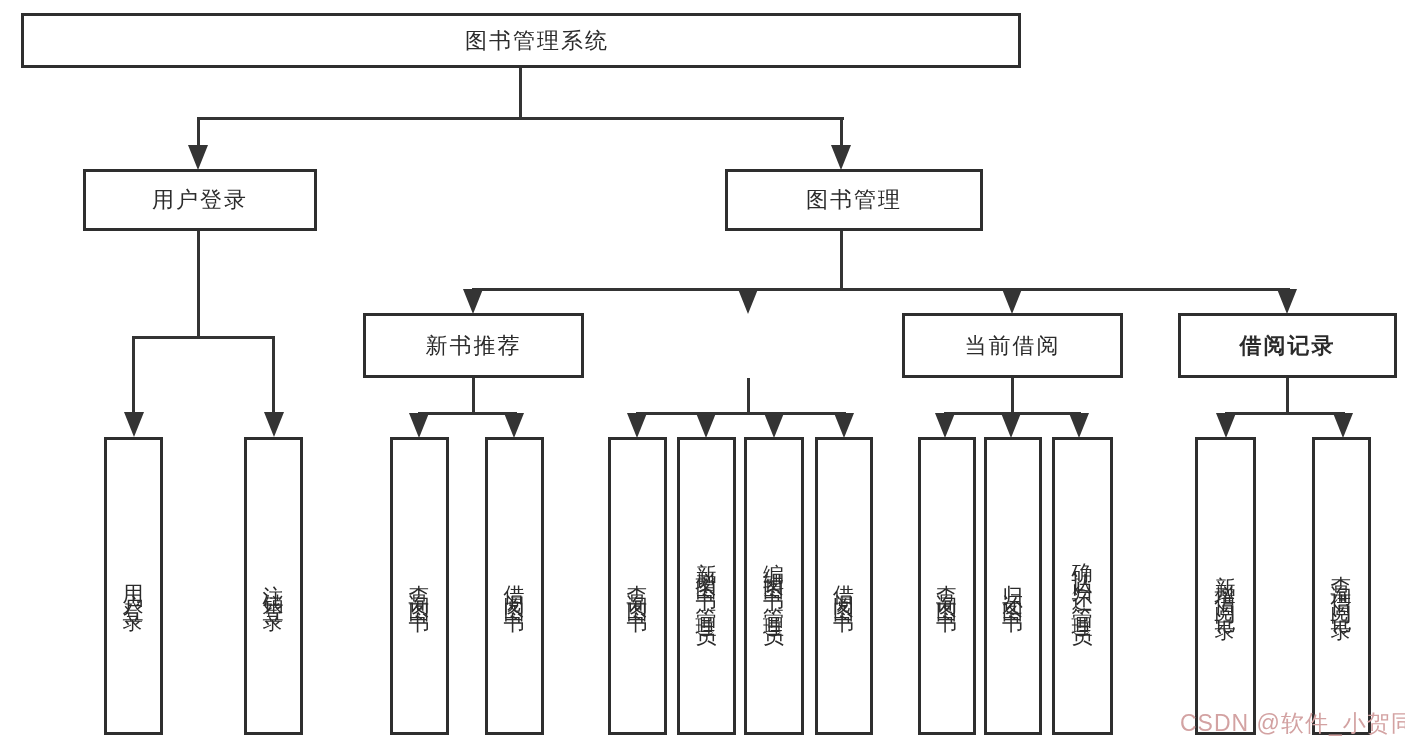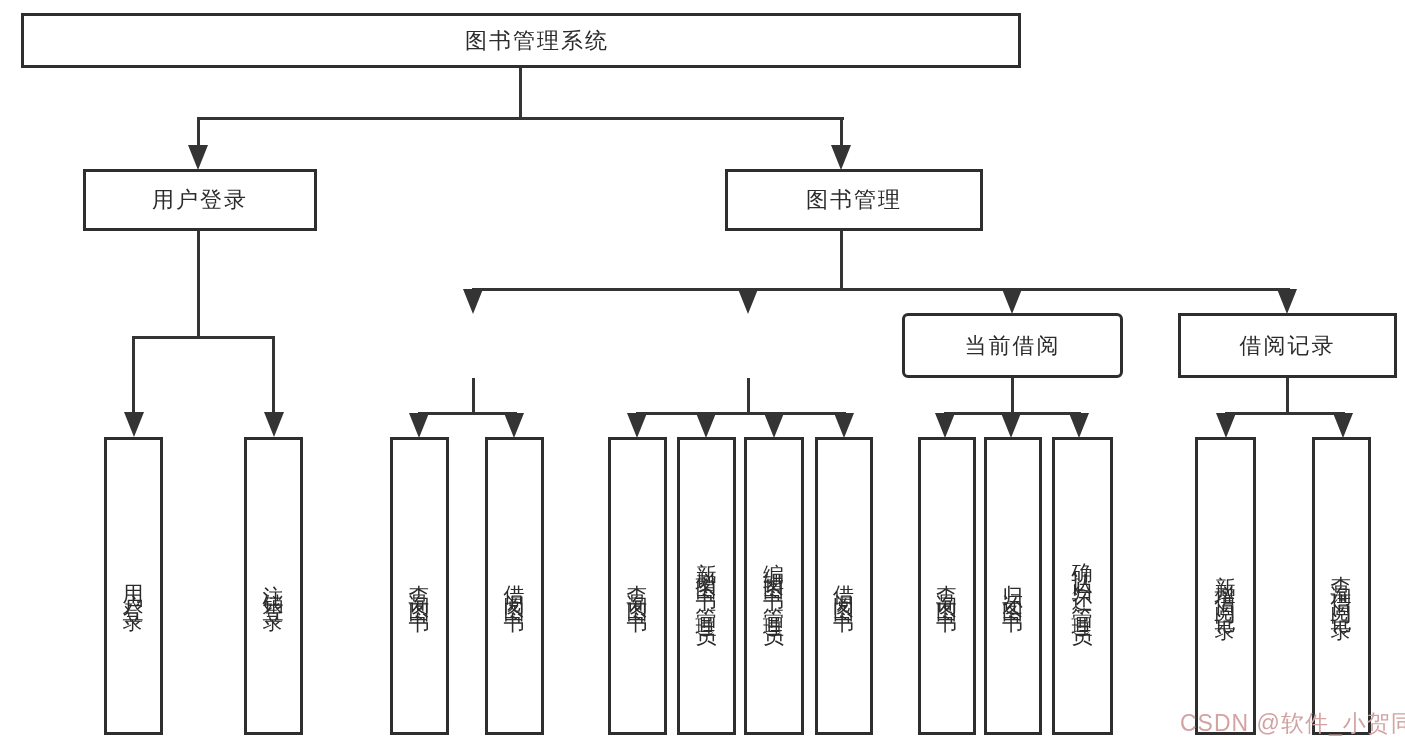--- a/index.html
+++ b/index.html
@@ -69,22 +69,23 @@
   <div class="line" style="left:272px;top:336px;width:3px;height:78px;"></div>
   <div class="arrow" style="left:264px;top:412px;"></div>
 
   <div class="line" style="left:840px;top:231px;width:3px;height:58px;"></div>
   <div class="line" style="left:472px;top:288px;width:818px;height:3px;"></div>
   <div class="arrow" style="left:463px;top:289px;"></div>
   <div class="arrow" style="left:738px;top:289px;"></div>
   <div class="arrow" style="left:1002px;top:289px;"></div>
   <div class="arrow" style="left:1277px;top:289px;"></div>
 
-  <div class="box h" style="left:902px;top:313px;width:221px;height:65px;border-radius:6px;">当前借阅</div>
-  <div class="box h" style="left:1178px;top:313px;width:219px;height:65px;">借阅记录</div>
+  <div class="box h" style="left:363px;top:313px;width:221px;height:65px;">新书推荐</div>
+  <div class="box h" style="left:902px;top:313px;width:221px;height:65px;">当前借阅</div>
+  <div class="box h" style="left:1178px;top:313px;width:219px;height:65px;font-weight:bold;">借阅记录</div>
 
   <div class="line" style="left:472px;top:378px;width:3px;height:37px;"></div>
   <div class="line" style="left:418px;top:412px;width:99px;height:3px;"></div>
   <div class="arrow" style="left:409px;top:413px;"></div>
   <div class="arrow" style="left:504px;top:413px;"></div>
 
   <div class="line" style="left:747px;top:378px;width:3px;height:37px;"></div>
   <div class="line" style="left:636px;top:412px;width:210px;height:3px;"></div>
   <div class="arrow" style="left:627px;top:413px;"></div>
   <div class="arrow" style="left:696px;top:413px;"></div>

